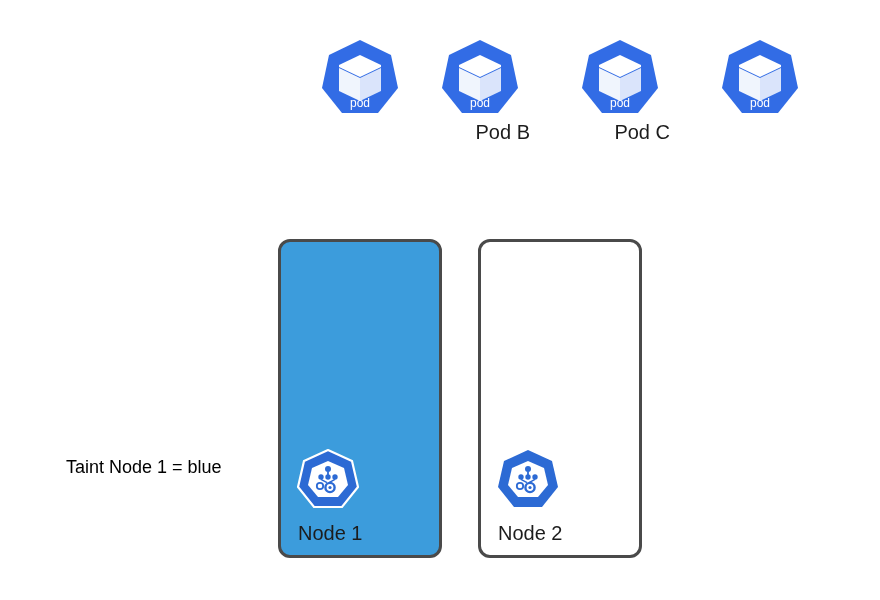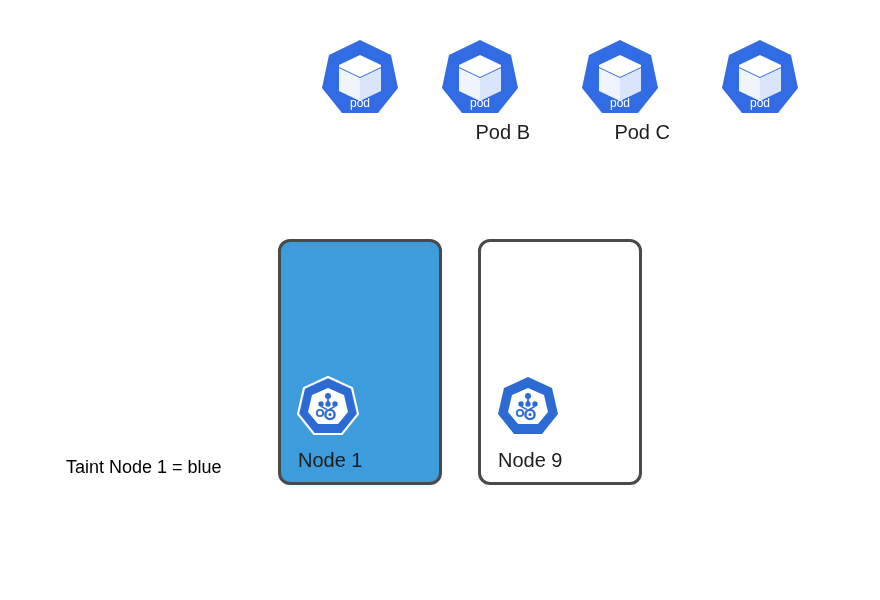--- a/index.html
+++ b/index.html
@@ -41,21 +41,21 @@
     margin-top: 4px;
     line-height: 24px;
     white-space: nowrap;
   }
 
   
   .node-box {
     position: absolute;
     top: 239px;
     width: 164px;
-    height: 246px;
+    height: 319px;
     box-sizing: border-box;
     border: 3px solid #4a4a4a;
     border-radius: 12px;
     background: #ffffff;
   }
   .node-box.tainted {
     background: #3c9cdc;
   }
   .node-icon {
     position: absolute;
@@ -174,17 +174,17 @@
         <rect x="30.1" y="22.5" width="1.8" height="4"></rect>
         <circle cx="24" cy="28" r="2.7"></circle>
         <circle cx="31" cy="28" r="2.7"></circle>
         <circle cx="38" cy="28" r="2.7"></circle>
         <path d="M24,30.4 L30,33.6 M38,30.4 L32,33.6" stroke="#2c6ad4" stroke-width="1.5" fill="none"></path>
         <circle cx="23" cy="37" r="3.2" fill="none" stroke="#2c6ad4" stroke-width="1.8"></circle>
         <circle cx="33" cy="38.5" r="4.6" fill="none" stroke="#2c6ad4" stroke-width="2.4"></circle>
         <circle cx="33" cy="38.5" r="1.6"></circle>
       </g>
     </svg>
-    <div class="node-label">Node 9</div>
+    <div class="node-label">Node 2</div>
   </div>
 
 
 </div>
 
 </body></html>

